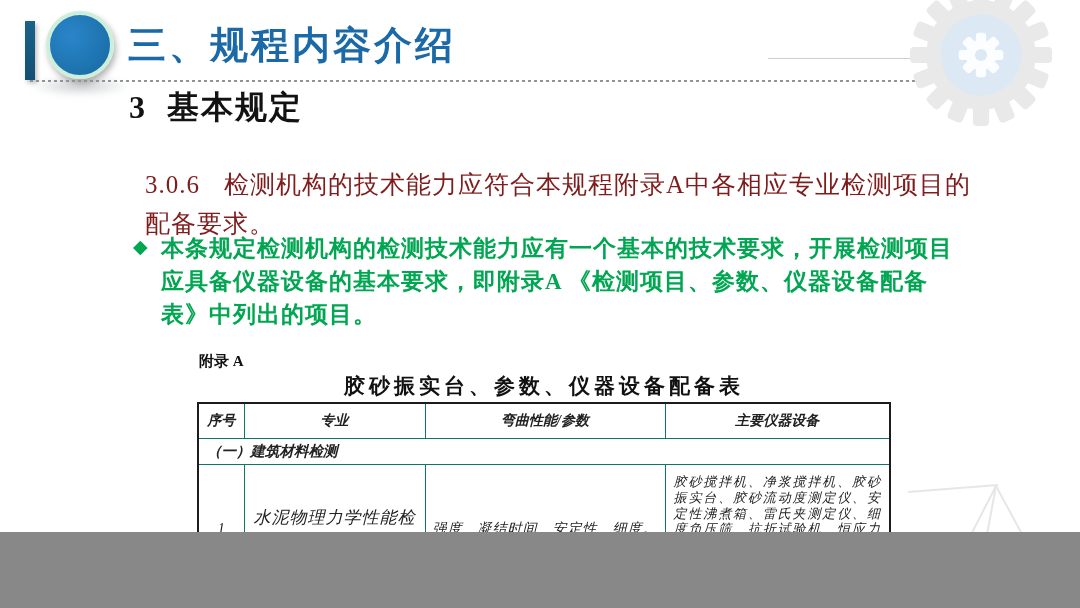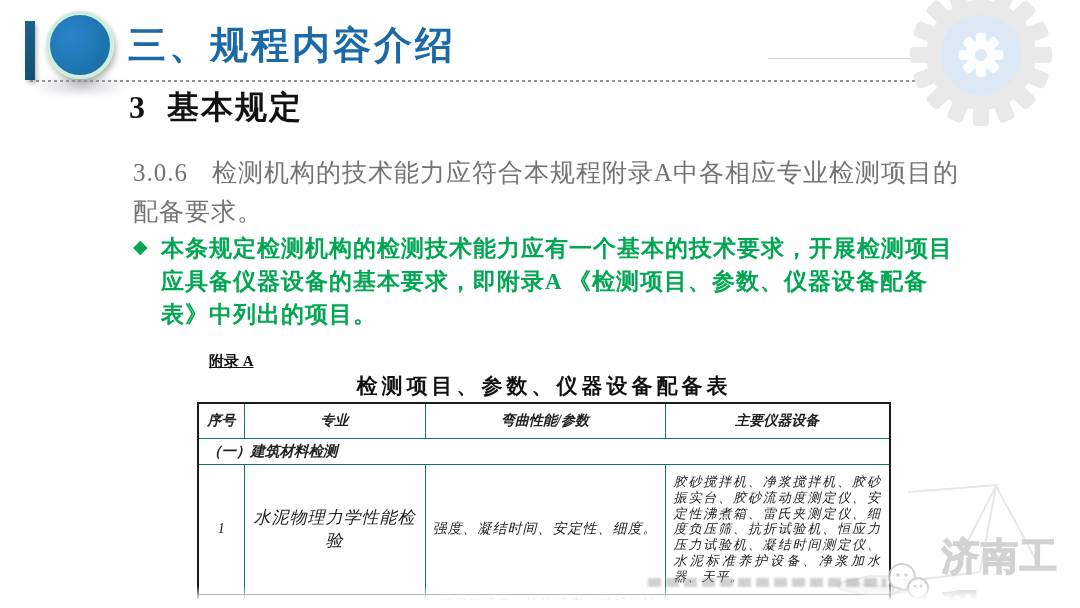--- a/index.html
+++ b/index.html
@@ -1,17 +1,17 @@
 <!DOCTYPE html>
 <html><head>
 <meta charset="utf-8">
 <style>
   html,body{margin:0;padding:0;background:#888;}
   .slide{
-    position:relative; width:1080px; height:608px; background:#ffffff;
+    position:relative; width:1080px; height:532px; background:#ffffff;
     overflow:hidden; font-family:"Liberation Serif","DejaVu Serif",serif;
     margin:0 auto;
   }
   
   .logo-shadow{position:absolute; left:28px; top:76px; width:104px; height:20px;
     background:radial-gradient(ellipse at center, rgba(60,70,80,.28), rgba(0,0,0,0) 70%);
     filter:blur(3px);}
   .logo-bar{position:absolute; left:25px; top:21px; width:10px; height:59px;
     background:linear-gradient(180deg,#1b6289,#144f73); box-shadow:2px 3px 4px rgba(0,0,0,.25);}
   .logo-circle{position:absolute; left:46px; top:11px; width:60px; height:60px;
@@ -19,31 +19,31 @@
     border:4px solid #cdeeda; box-shadow:2px 4px 6px rgba(0,0,0,.3);}
   .slide-title{position:absolute; left:128px; top:20px; margin:0;
     font-size:38px; font-weight:700; color:#1b6aa7; letter-spacing:3px; white-space:nowrap;}
   .thin-line{position:absolute; left:768px; top:58px; width:152px; height:1px; background:#cfcfcf;}
   .dashed-line{position:absolute; left:30px; top:80px; width:905px; height:2px;
     background:repeating-linear-gradient(90deg,#8f9499 0 3px, rgba(0,0,0,0) 3px 6px);}
   .gear{position:absolute; left:910px; top:-16px; width:142px; height:142px; z-index:2;}
   
   .section-heading{position:absolute; left:129px; top:86px; margin:0;
     font-size:32px; font-weight:700; color:#121212; white-space:pre-wrap; letter-spacing:2px;}
-  .clause{position:absolute; left:129px; top:149px; width:842px; margin:4px;
-    font-size:25px; color:#737373; line-height:39px; letter-spacing:1px;}
+  .clause{position:absolute; left:129px; top:149px; width:842px; margin:16px;
+    font-size:25px; color:#7f1d1d; line-height:39px; letter-spacing:1px;}
   .clause .clause-no{margin-right:24px;}
   .note{position:absolute; left:133px; top:232px; width:830px;}
   .note .diamond{position:absolute; left:0; top:3px; font-size:19px; color:#00a651;
     font-family:"DejaVu Sans","Liberation Sans",sans-serif;}
   .note .note-text{margin:0 0 0 28px; font-size:23px; font-weight:700; color:#00a651;
     line-height:33px; letter-spacing:1px;}
   
   .appendix{position:absolute; left:197px; top:352px; width:694px; z-index:1;}
-  .appendix-label{font-size:15px; font-weight:700; color:#111; margin-left:12px;text-decoration:underline;}
+  .appendix-label{font-size:15px; font-weight:700; color:#111; margin-left:2px;}
   .table-title{text-align:center; font-size:21px; font-weight:700; color:#111;
     letter-spacing:4px; margin:1px 0 2px 0;}
   table.equip{width:692px; border-collapse:collapse; border:2px solid #1c1c1c;
     table-layout:fixed; color:#222;}
   table.equip th, table.equip td{border:1px solid #0f766e; overflow:hidden;font-style:italic;}
   table.equip th{height:30px; font-size:14px; font-weight:700; text-align:center; padding:2px;}
   tr.group-row td{font-size:14.5px; font-weight:700; text-align:left; padding:3px 8px; height:18px;}
   tr.data-row-1{height:93px;}
   tr.data-row-1 td{vertical-align:middle;}
   td.cell-no{text-align:center; font-size:14px;}
@@ -126,21 +126,21 @@
 
   <p class="clause"><span class="clause-no">3.0.6</span><span>检测机构的技术能力应符合本规程附录A中各相应专业检测项目的配备要求。</span></p>
 
   <div class="note">
     <span class="diamond">◆</span>
     <p class="note-text">本条规定检测机构的检测技术能力应有一个基本的技术要求，开展检测项目应具备仪器设备的基本要求，即附录A 《检测项目、参数、仪器设备配备表》中列出的项目。</p>
   </div>
 
   <section class="appendix">
     <div class="appendix-label">附录 A</div>
-    <div class="table-title">检测项目、参数、仪器设备配备表</div>
+    <div class="table-title">胶砂振实台、参数、仪器设备配备表</div>
     <table class="equip">
       <colgroup>
         <col style="width:46px">
           <col style="width:181px">
           <col style="width:240px">
           <col style="width:225px">
       </colgroup>
       <thead>
         <tr>
           <th>序号</th>

